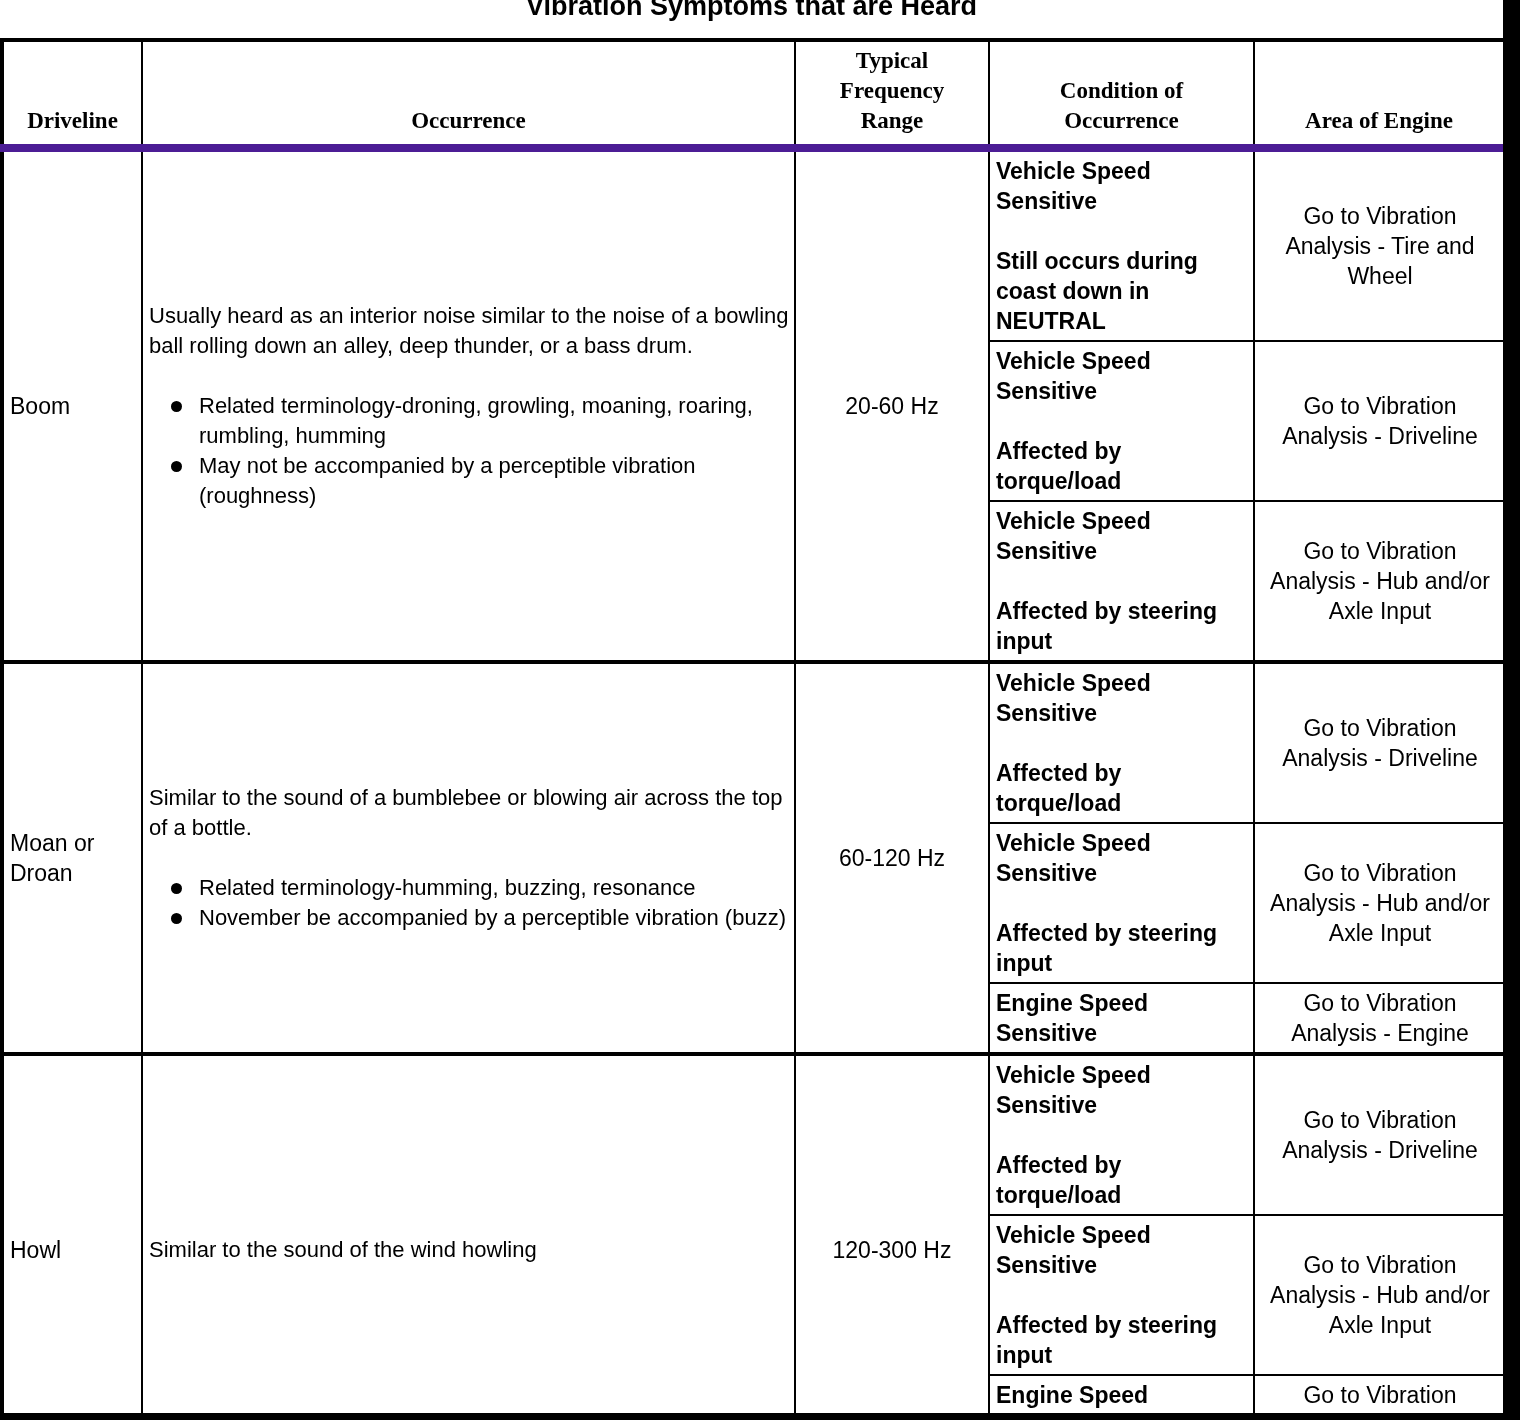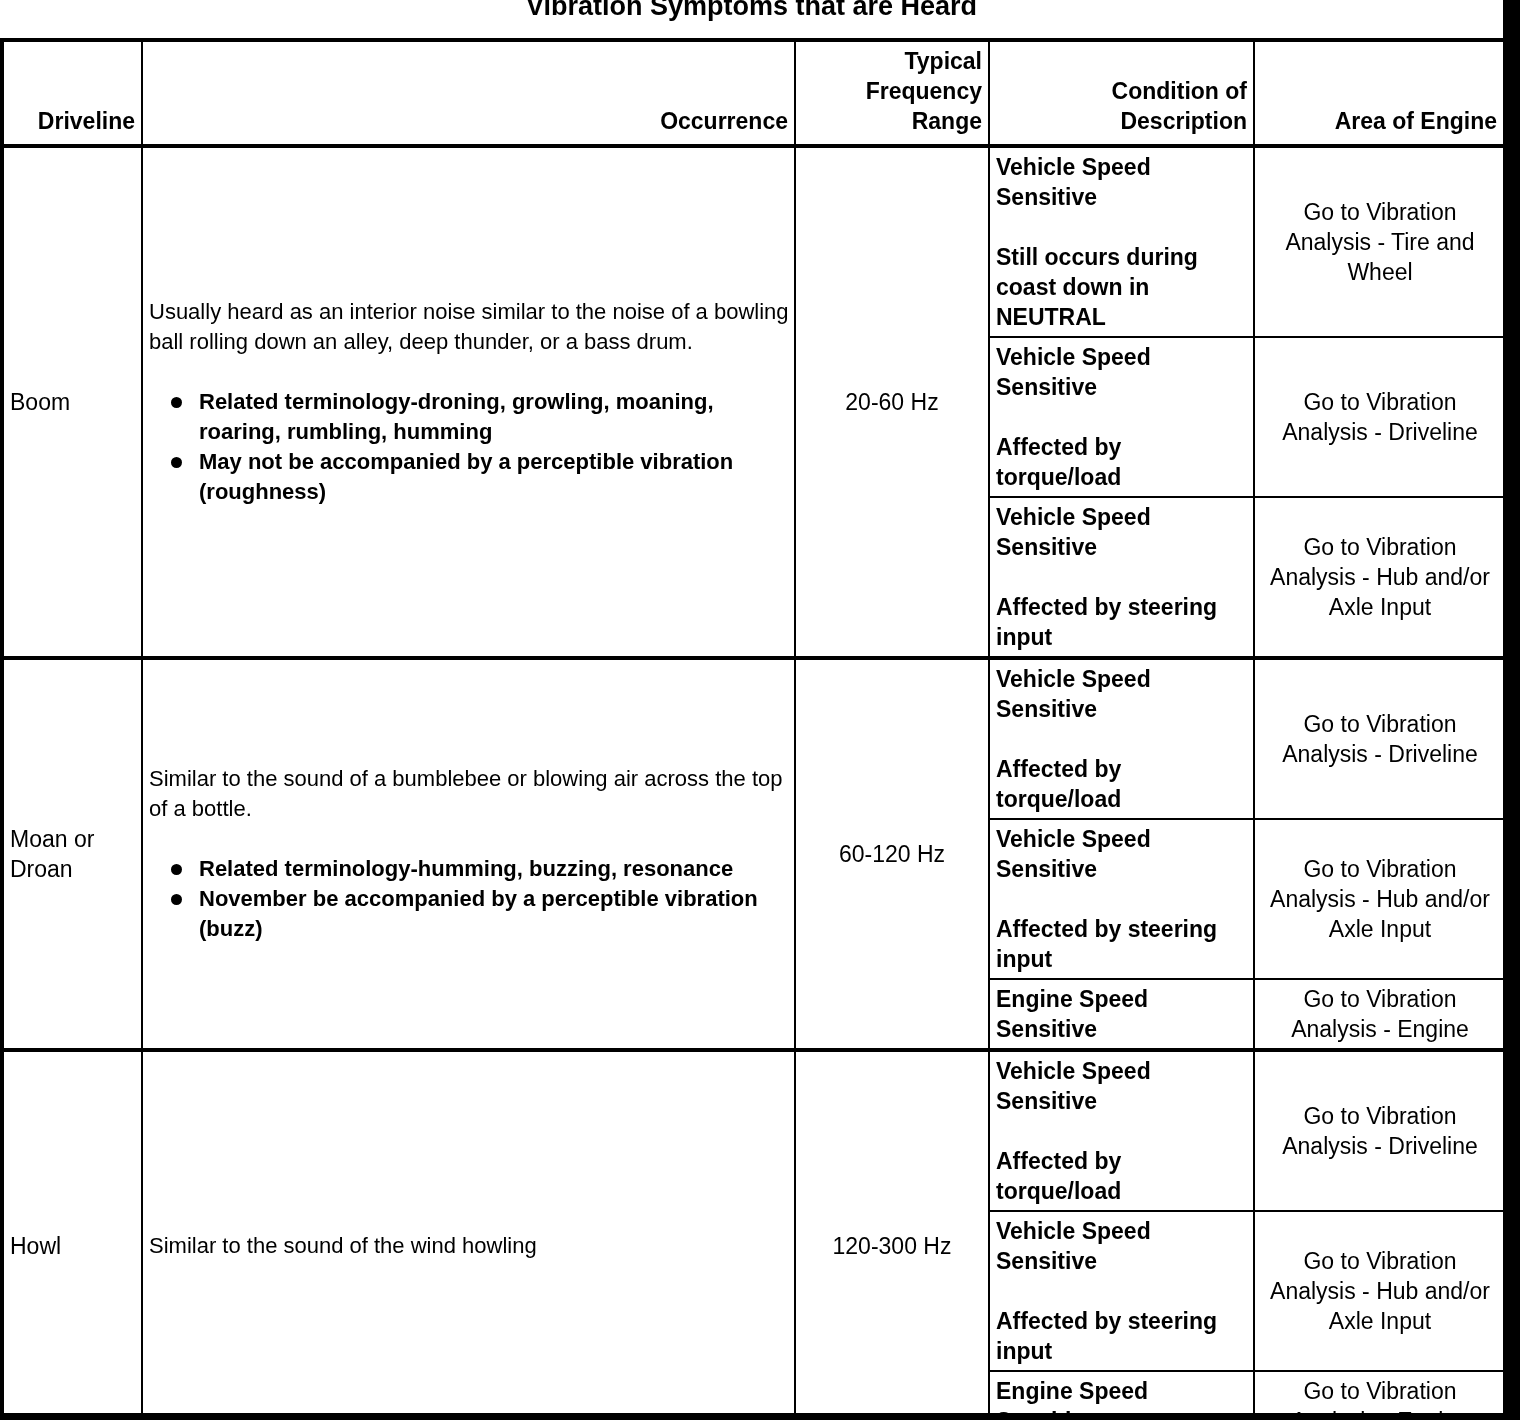--- a/index.html
+++ b/index.html
@@ -19,34 +19,34 @@
     width:1503px;table-layout:fixed;border-collapse:collapse;
     background:#ffffff;
   }
   .tbl th,.tbl td{
     border:2px solid #000;
     padding:4px 6px;
     overflow:hidden;
   }
   .tbl{border:4px solid #000;}
   .tbl thead th{
-    border-bottom:1px solid #4c1d95;
-    font-weight:bold;text-align:right;vertical-align:bottom;
-    padding-bottom:8px;white-space:pre-line;
+    border-bottom:8px solid #4c1d95;
+    font-weight:bold;text-align:center;vertical-align:bottom;
+    padding-bottom:8px;white-space:pre-line;font-family:Liberation Serif, serif;
   }
   tr.major > td{border-top:4px solid #000;}
   td.cat{
     text-align:left;vertical-align:middle;white-space:pre-line;
   }
   td.desc{
     text-align:left;vertical-align:middle;font-size:22px;
     padding-right:4px;
   }
   td.desc p{margin:0;}
-  .bullets{margin-top:30px;padding-left:22px;font-weight:bold;}
+  .bullets{margin-top:30px;padding-left:22px;}
   .bullet{display:flex;align-items:flex-start;margin:0;}
   .dot{
     flex:0 0 auto;width:11px;height:11px;border-radius:50%;
     background:#000;margin:10px 17px 0 0;
   }
   td.freq{text-align:center;vertical-align:middle;}
   td.cond{
     text-align:left;vertical-align:middle;white-space:pre-line;
     padding-left:6px;padding-right:2px;font-weight:bold;
   }
@@ -75,21 +75,21 @@
     <col style="width:251px">
   </colgroup>
   <thead>
     <tr style="height:104px">
       <th>Driveline</th>
       <th>Occurrence</th>
       <th>Typical
 Frequency
 Range</th>
       <th>Condition of
-Description</th>
+Occurrence</th>
       <th>Area of Engine</th>
     </tr>
   </thead>
   <tbody>
 
     <tr class="major" style="height:186px">
       <td class="cat" rowspan="3">Boom</td>
       <td class="desc" rowspan="3">
         <p>Usually heard as an interior noise similar to the noise of a bowling ball rolling down an alley, deep thunder, or a bass drum.</p>
         <div class="bullets">

